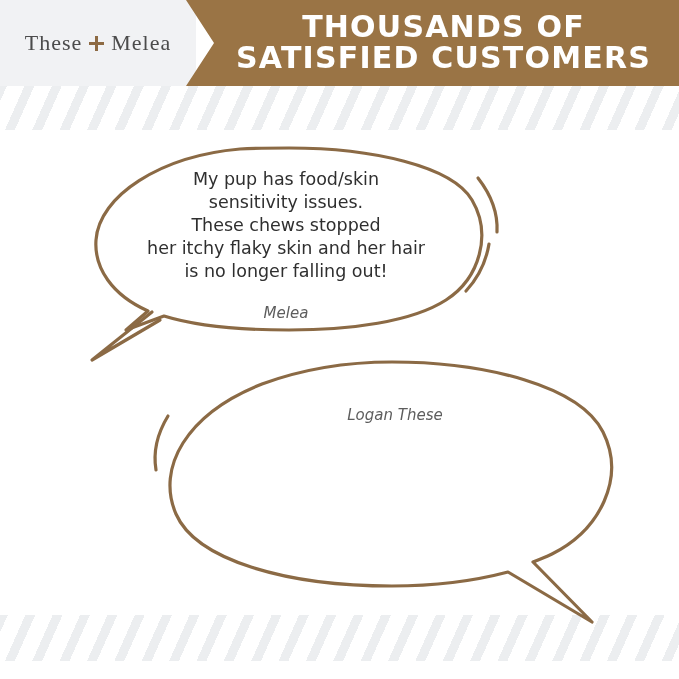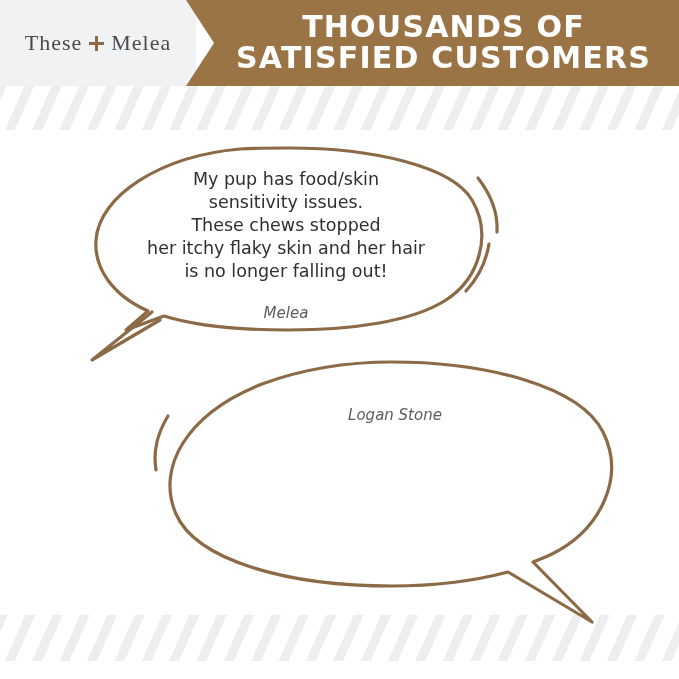--- a/index.html
+++ b/index.html
@@ -226,17 +226,17 @@
     <div class="bubble-text" id="t1-text">
       <div class="quote">My pup has food/skin
 sensitivity issues.
 These chews stopped
 her itchy flaky skin and her hair
 is no longer falling out!</div>
       <div class="author">Melea</div>
     </div>
 
     <div class="bubble-text" id="t2-text">
-      <div class="author">Logan Stone</div>
+      <div class="author">Logan These</div>
     </div>
   </div>
 
 </div>
 
 </body></html>

